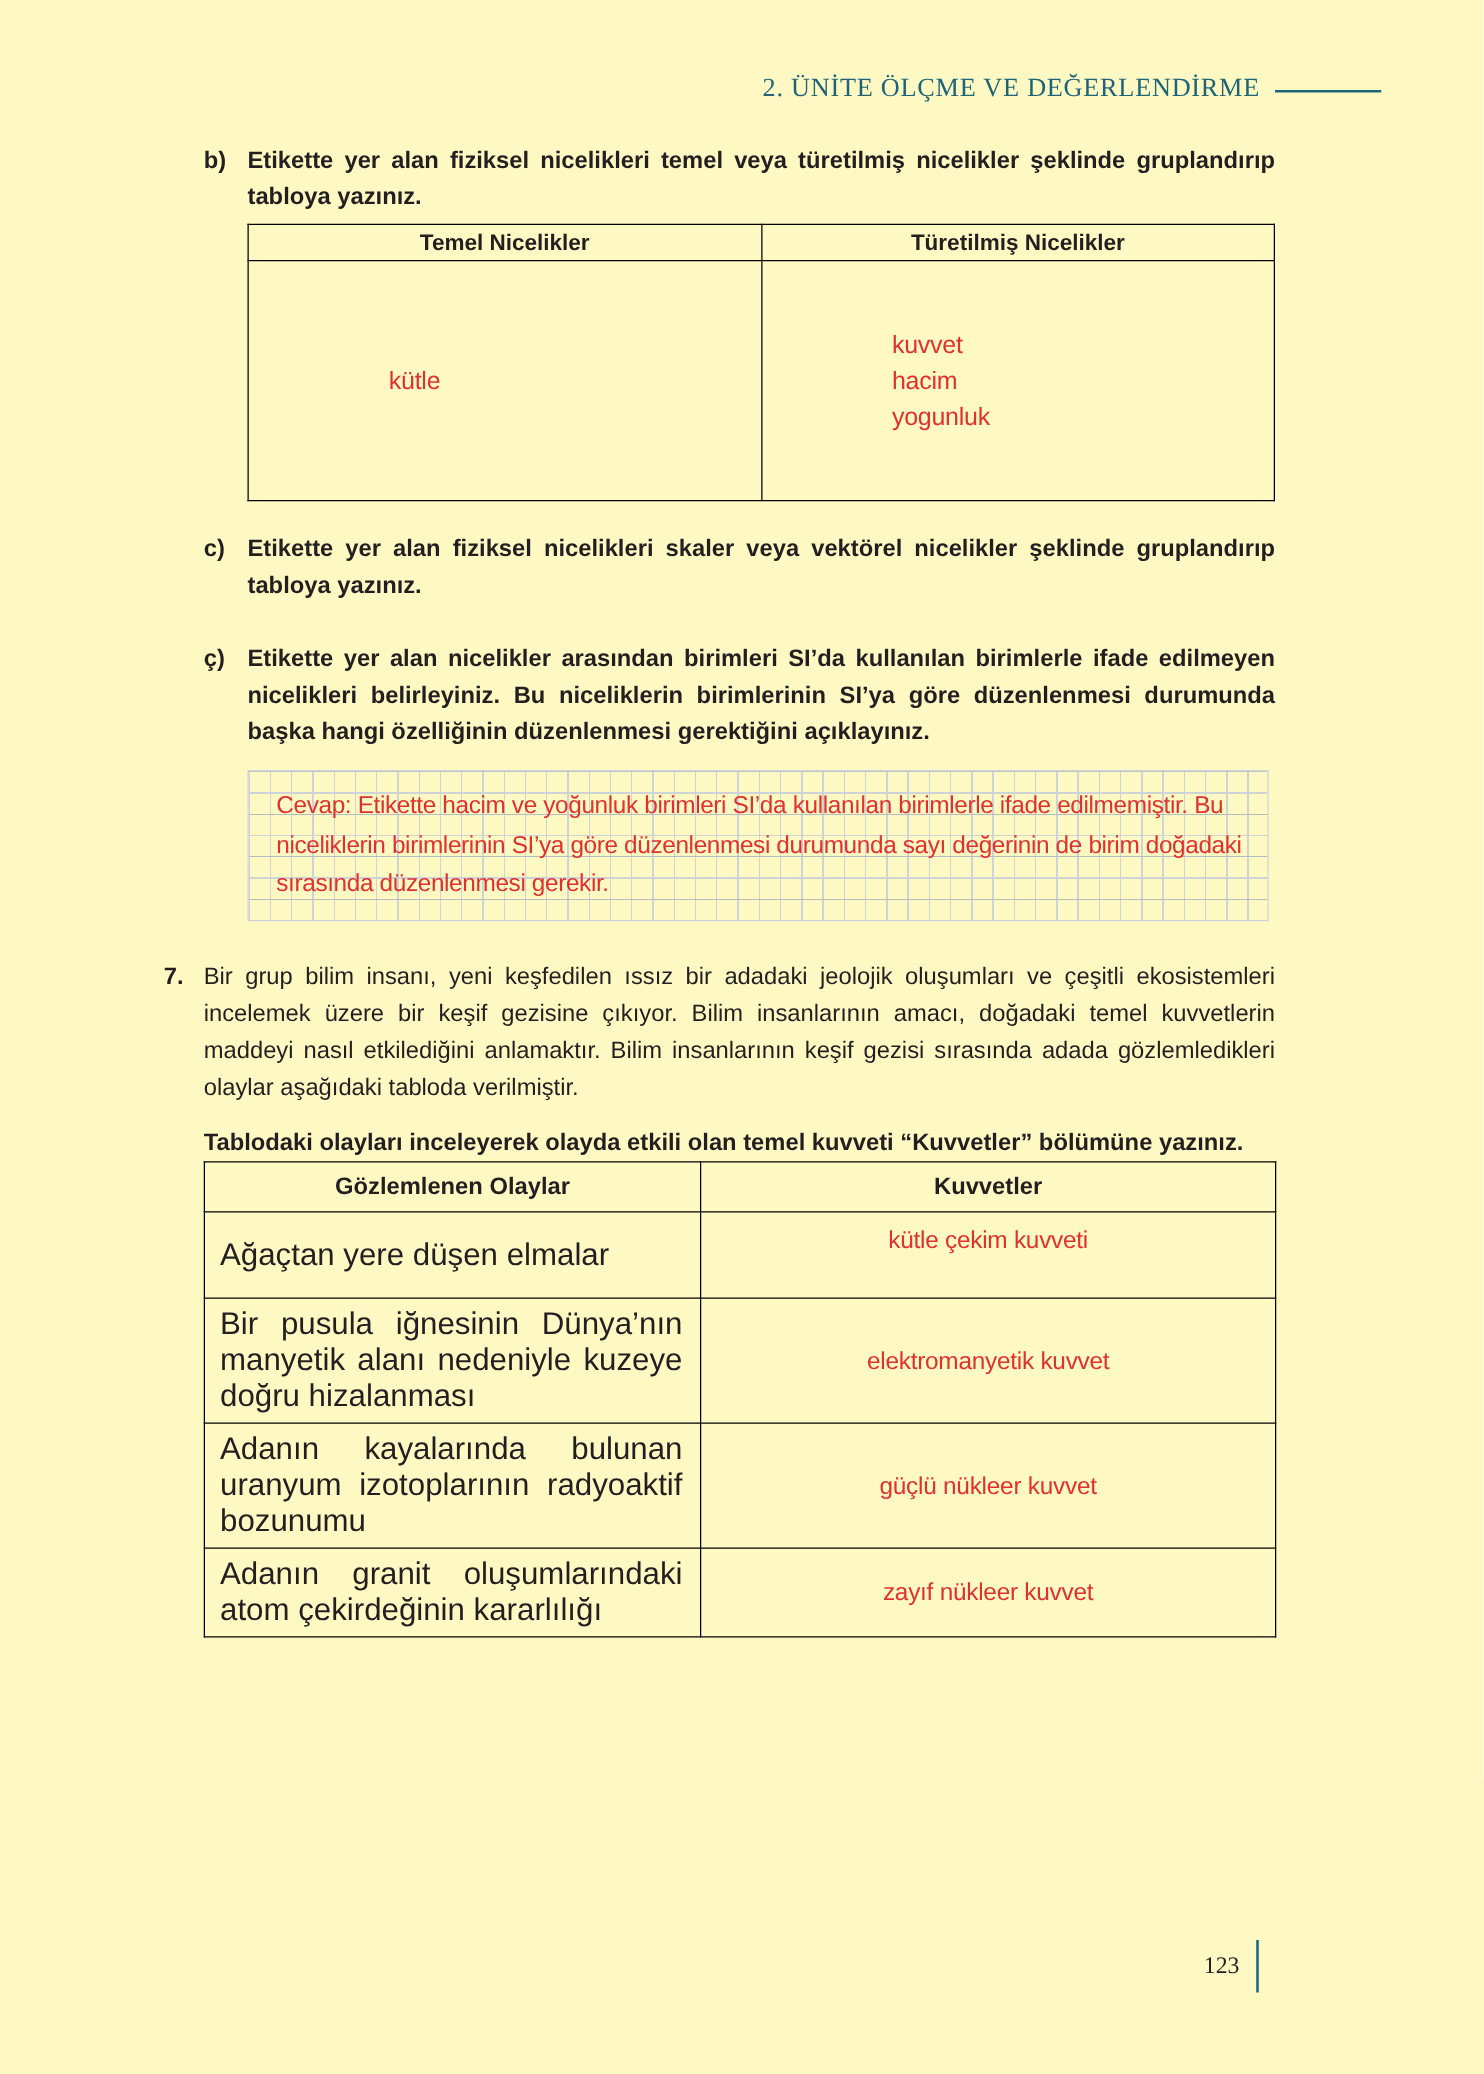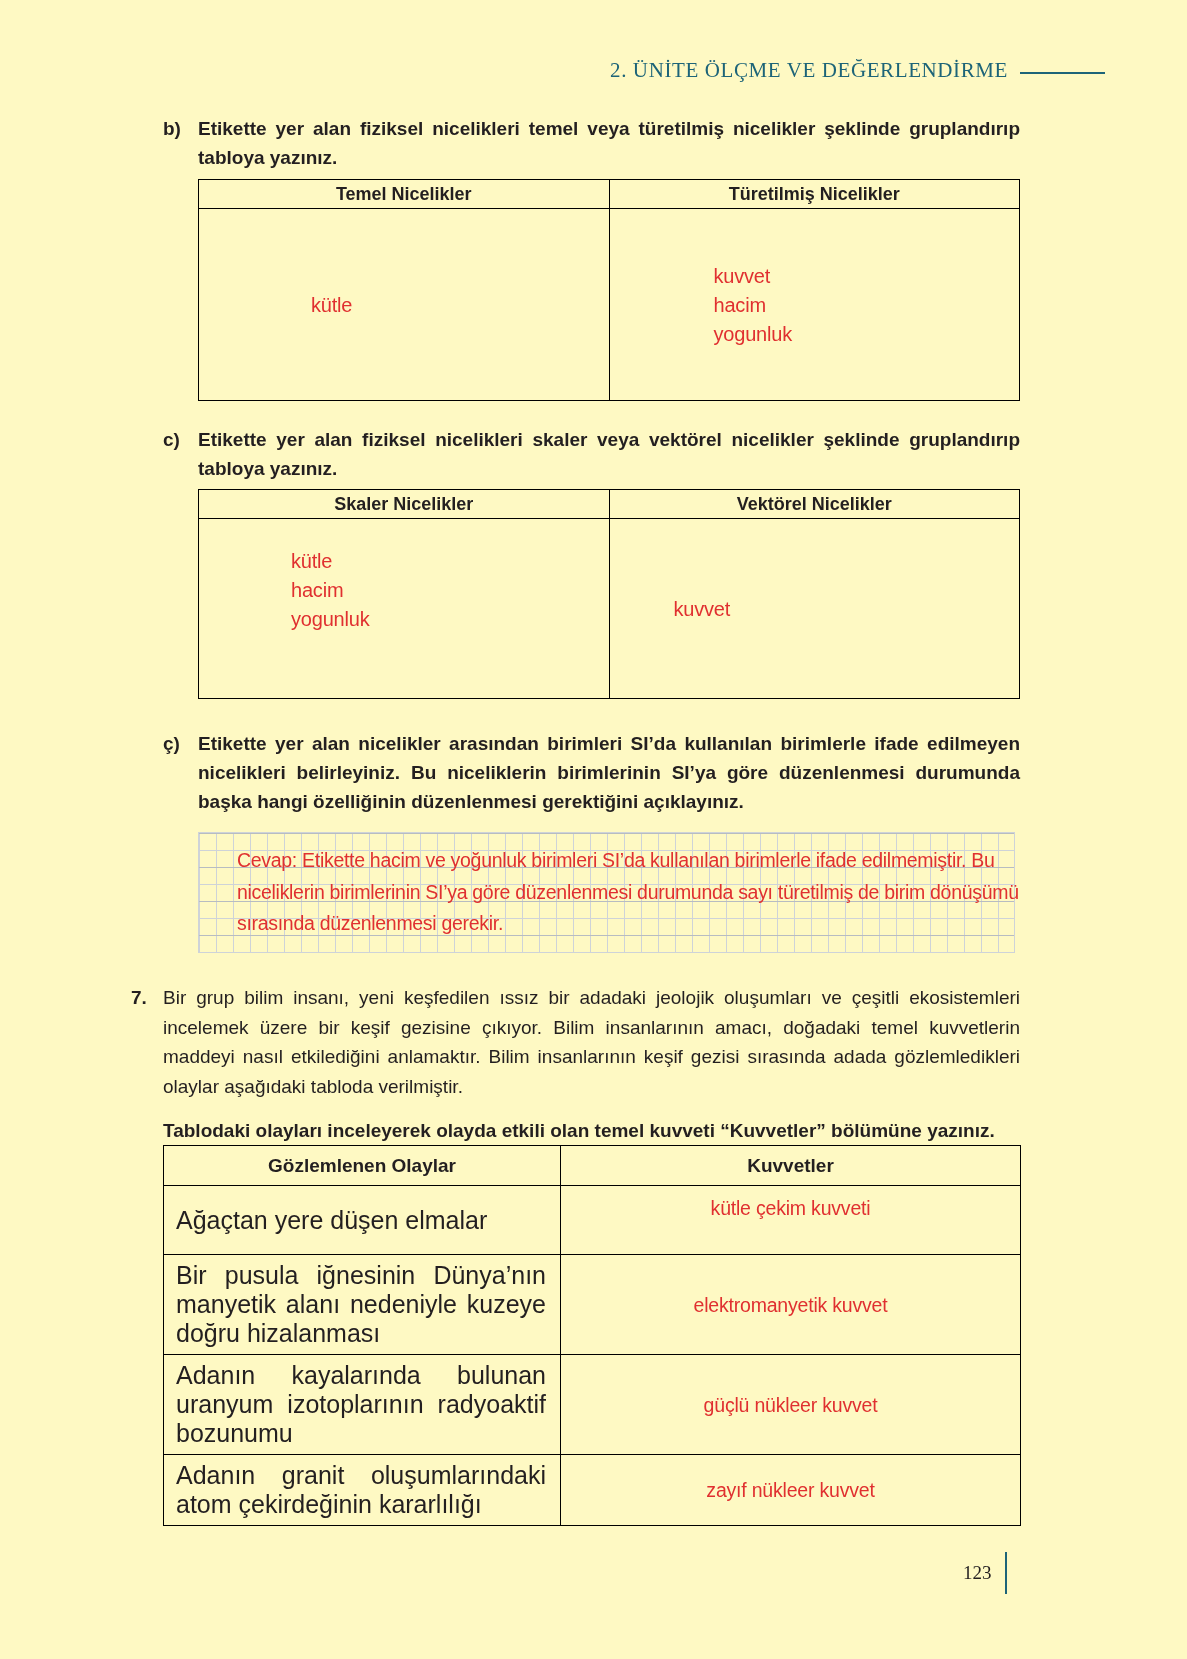--- a/index.html
+++ b/index.html
@@ -63,21 +63,21 @@
   .gridbox{
     position:relative;
     margin-left:35px;margin-top:16px;
     width:817px;height:121px;
     border:1px solid var(--grid-line);
     background-image:
       repeating-linear-gradient(to bottom, var(--grid-rule) 0 1px, transparent 1px 34px),
       repeating-linear-gradient(to right, var(--grid-line) 0 1px, transparent 1px 17px),
       repeating-linear-gradient(to bottom, var(--grid-line) 0 1px, transparent 1px 17px);
   }
-  .gridbox .hand-block{position:absolute;left:38px;top:12px;width:880px;}
+  .gridbox .hand-block{position:absolute;left:22px;top:12px;width:880px;}
   .gridbox .hand-line{
     white-space:nowrap;color:var(--red);
     font-size:19.5px;line-height:31.5px;letter-spacing:-0.3px;
   }
   
   .q7{display:flex;margin-left:-32px;}
   .q7 .num{flex:0 0 32px;width:32px;font-weight:bold;font-size:19px;line-height:29.5px;}
   .q7 .body{width:857px;font-size:19px;line-height:29.5px;text-align:justify;}
   .instruction{font-weight:bold;font-size:19px;line-height:29px;}
   
@@ -148,50 +148,30 @@
           </td>
         </tr>
       </tbody>
     </table>
 
     <div class="item mt-c">
       <span class="lbl">c)</span>
       <div class="txt">Etikette yer alan fiziksel nicelikleri skaler veya vektörel nicelikler şeklinde gruplandırıp tabloya yazınız.</div>
     </div>
 
-    <table class="qtable mt-c-table">
-      <thead>
-        <tr>
-          <th>Skaler Nicelikler</th>
-          <th>Vektörel Nicelikler</th>
-        </tr>
-      </thead>
-      <tbody>
-        <tr>
-          <td class="cell-c-left">
-            <div class="hand">kütle</div>
-            <div class="hand">hacim</div>
-            <div class="hand">yogunluk</div>
-          </td>
-          <td class="cell-c-right">
-            <div class="hand">kuvvet</div>
-          </td>
-        </tr>
-      </tbody>
-    </table>
 
     <div class="item mt-cc">
       <span class="lbl">ç)</span>
       <div class="txt">Etikette yer alan nicelikler arasından birimleri SI’da kullanılan birimlerle ifade edilmeyen nicelikleri belirleyiniz. Bu niceliklerin birimlerinin SI’ya göre düzenlenmesi durumunda başka hangi özelliğinin düzenlenmesi gerektiğini açıklayınız.</div>
     </div>
 
     <div class="gridbox">
       <div class="hand-block">
         <div class="hand-line">Cevap: Etikette hacim ve yoğunluk birimleri SI’da kullanılan birimlerle ifade edilmemiştir. Bu</div>
-        <div class="hand-line">niceliklerin birimlerinin SI’ya göre düzenlenmesi durumunda sayı türetilmiş de birim dönüşümü</div>
+        <div class="hand-line">niceliklerin birimlerinin SI’ya göre düzenlenmesi durumunda sayı değerinin de birim doğadaki</div>
         <div class="hand-line">sırasında düzenlenmesi gerekir.</div>
       </div>
     </div>
 
     <div class="q7 mt-q7">
       <span class="num">7.</span>
       <div class="body">Bir grup bilim insanı, yeni keşfedilen ıssız bir adadaki jeolojik oluşumları ve çeşitli ekosistemleri incelemek üzere bir keşif gezisine çıkıyor. Bilim insanlarının amacı, doğadaki temel kuvvetlerin maddeyi nasıl etkilediğini anlamaktır. Bilim insanlarının keşif gezisi sırasında adada gözlemledikleri olaylar aşağıdaki tabloda verilmiştir.</div>
     </div>
 
     <div class="instruction mt-instr">Tablodaki olayları inceleyerek olayda etkili olan temel kuvveti “Kuvvetler” bölümüne yazınız.</div>

